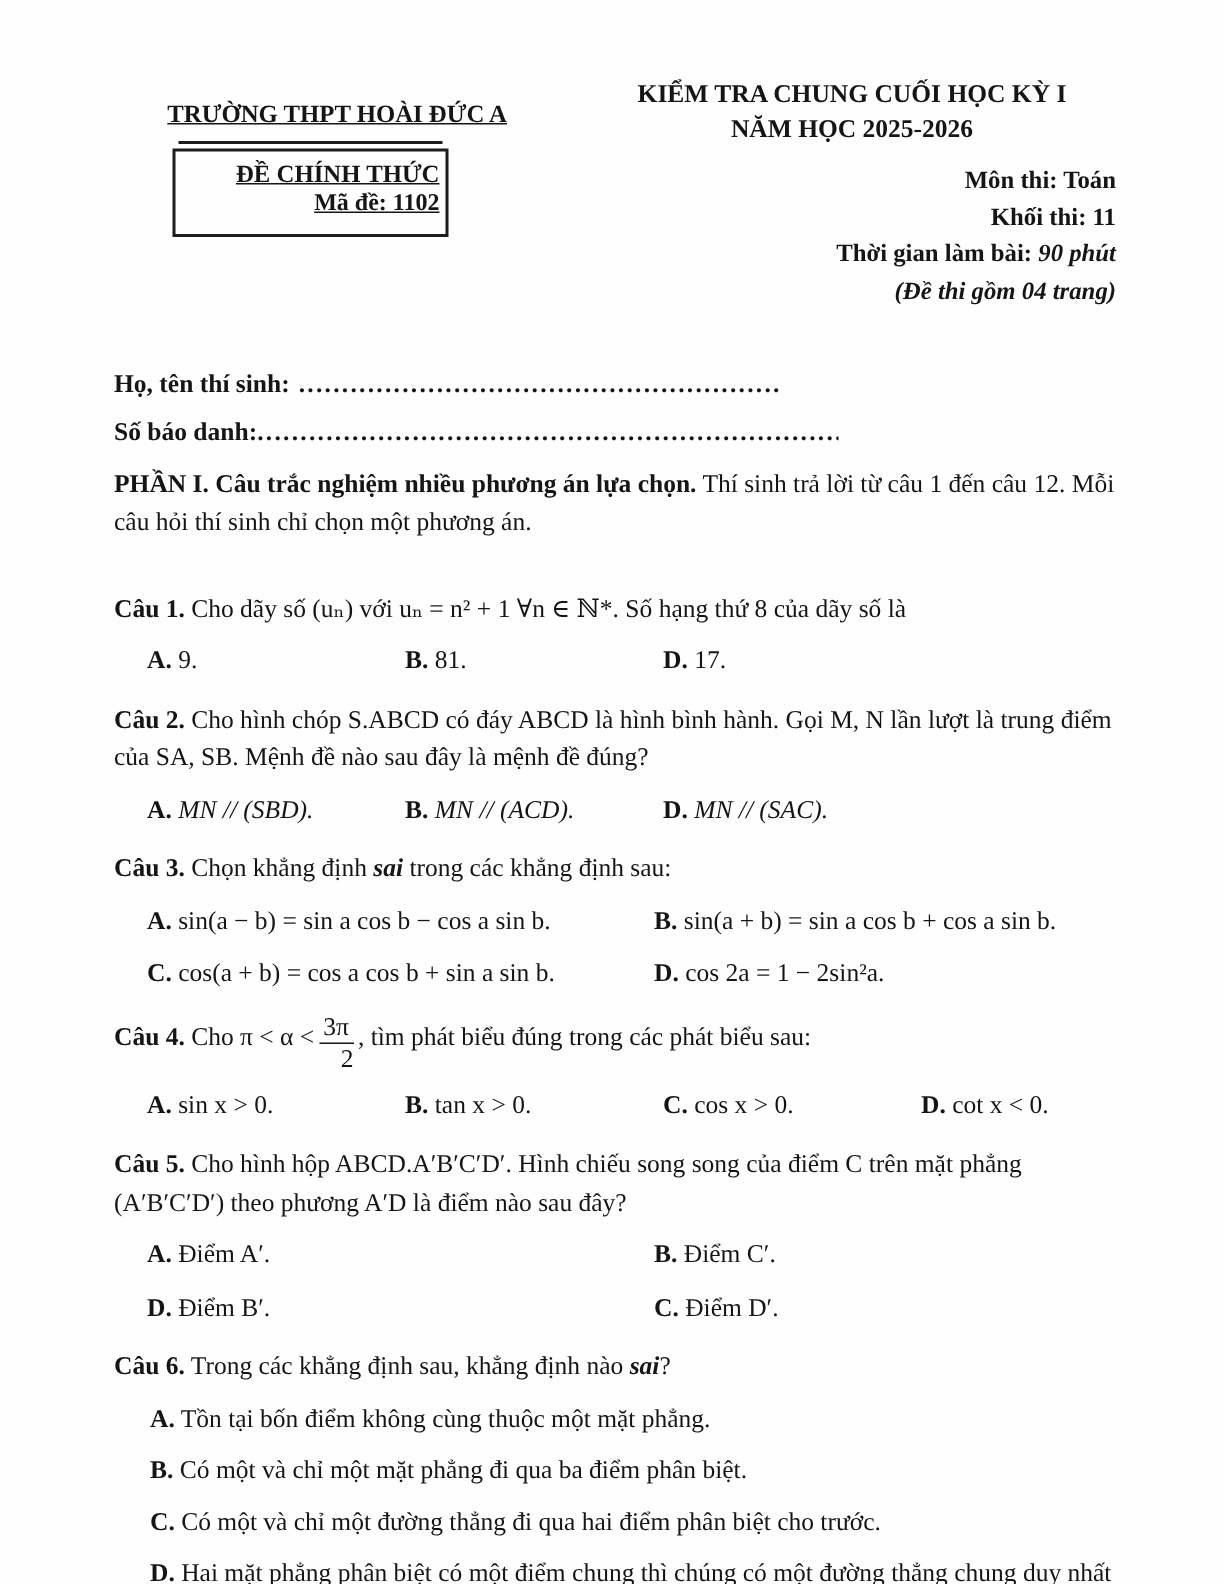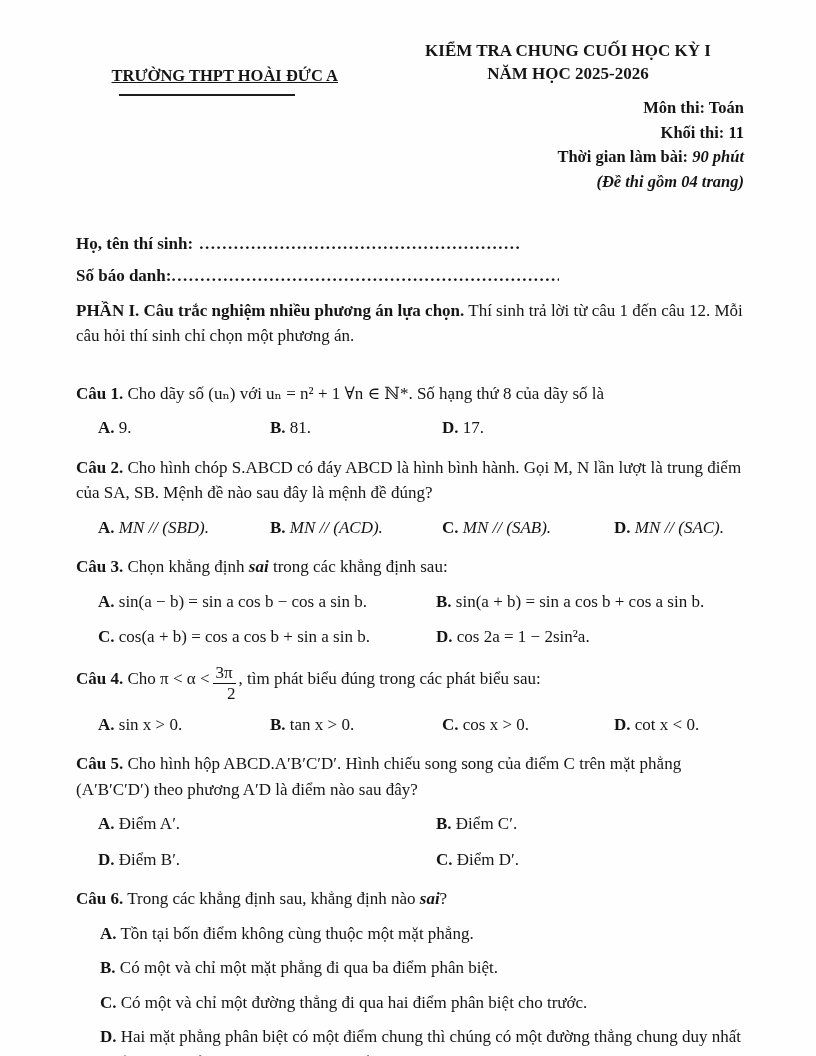--- a/index.html
+++ b/index.html
@@ -20,21 +20,21 @@
   .header{display:flex;justify-content:space-between;align-items:flex-start;}
   .header-left{width:262px;text-align:right;padding-top:24px;flex:0 0 auto;text-decoration:underline;}
   .school-name{font-weight:bold;font-size:16.5px;white-space:nowrap;}
   .school-rule{width:176px;border:0;border-top:2px solid #1d1d1d;margin:5px auto 0;}
   .exam-box{
     width:184px;margin:3px auto 0;box-sizing:border-box;
     border:2px solid #1d1d1d;padding:5px 4px 9px;
   }
   .exam-box-title{font-weight:bold;font-size:16.5px;line-height:1.25;}
   .exam-box-code{font-weight:bold;font-size:16px;line-height:1.3;}
-  .header-right{width:352px;text-align:center;flex:0 0 auto;}
+  .header-right{width:352px;text-align:center;flex:0 0 auto;margin-top:12px;}
   .exam-title,.exam-year{font-weight:bold;font-size:17px;line-height:1.35;}
   .exam-details{text-align:right;margin:10px 0 0 62px;font-weight:bold;font-size:16.5px;line-height:1.5;}
   .duration-value{font-style:italic;}
   .pages-note{font-style:italic;margin-left:22px;}
   
   .student-line{margin-top:0;font-weight:bold;white-space:nowrap;}
   .student-block{margin-top:36px;}
   .student-line + .student-line{margin-top:7px;}
   .dots{display:inline-block;overflow:hidden;white-space:nowrap;vertical-align:bottom;letter-spacing:1.5px;font-weight:bold;}
   .dots-name{width:322px;margin-left:6px;}
@@ -64,20 +64,24 @@
 </style>
 </head>
 <body>
 
 <div class="page">
 
   <div class="header">
     <div class="header-left">
       <div class="school-name">TRƯỜNG THPT HOÀI ĐỨC A</div>
       <hr class="school-rule">
+      <div class="exam-box">
+        <div class="exam-box-title">ĐỀ CHÍNH THỨC</div>
+        <div class="exam-box-code">Mã đề: 1102</div>
+      </div>
     </div>
     <div class="header-right">
       <div class="exam-title">KIỂM TRA CHUNG CUỐI HỌC KỲ I</div>
       <div class="exam-year">NĂM HỌC 2025-2026</div>
       <div class="exam-details">
         <div>Môn thi: Toán</div>
         <div>Khối thi: 11</div>
         <div><span>Thời gian làm bài:</span> <span class="duration-value">90 phút</span></div>
         <div class="pages-note">(Đề thi gồm 04 trang)</div>
       </div>
@@ -100,21 +104,20 @@
         <div class="opt"><span class="opt-label">B.</span> <span>81.</span></div>
         <div class="opt"><span class="opt-label">D.</span> <span>17.</span></div>
       </div>
     </div>
 
     <div class="q">
       <p class="q-stem"><span class="q-label">Câu 2.</span> <span>Cho hình chóp S.ABCD có đáy ABCD là hình bình hành. Gọi M, N lần lượt là trung điểm của SA, SB. Mệnh đề nào sau đây là mệnh đề đúng?</span></p>
       <div class="opts opts-4">
         <div class="opt"><span class="opt-label">A.</span> <span class="math">MN // (SBD).</span></div>
         <div class="opt"><span class="opt-label">B.</span> <span class="math">MN // (ACD).</span></div>
-        <div class="opt"><span class="opt-label">C.</span> <span class="math">MN // (SAB).</span></div>
         <div class="opt"><span class="opt-label">D.</span> <span class="math">MN // (SAC).</span></div>
       </div>
     </div>
 
     <div class="q">
       <p class="q-stem"><span class="q-label">Câu 3.</span> <span>Chọn khẳng định </span><span class="q-emph">sai</span><span> trong các khẳng định sau:</span></p>
       <div class="opts opts-2">
         <div class="opt"><span class="opt-label">A.</span> <span>sin(a − b) = sin a cos b − cos a sin b.</span></div>
         <div class="opt"><span class="opt-label">B.</span> <span>sin(a + b) = sin a cos b + cos a sin b.</span></div>
         <div class="opt"><span class="opt-label">C.</span> <span>cos(a + b) = cos a cos b + sin a sin b.</span></div>

